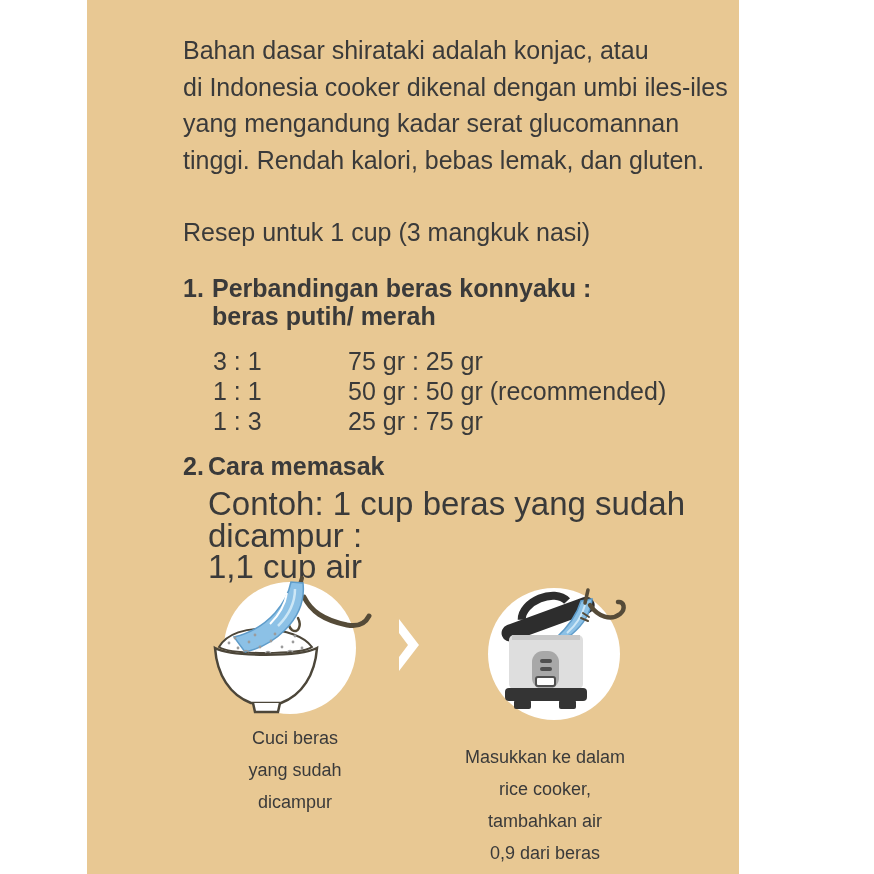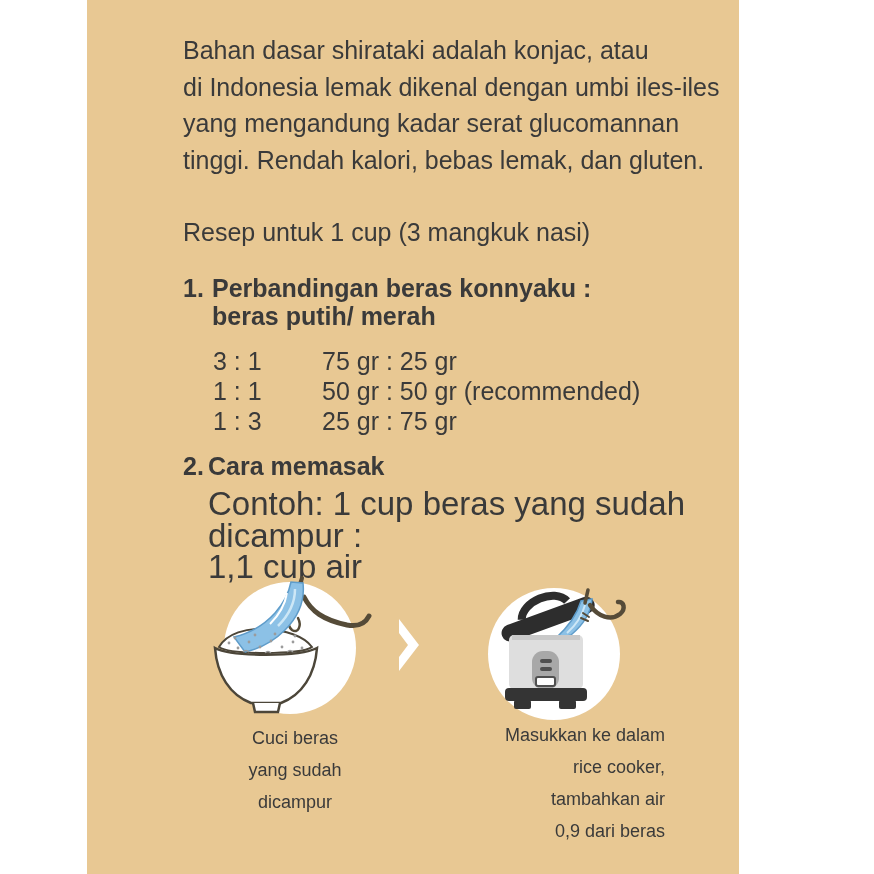--- a/index.html
+++ b/index.html
@@ -13,38 +13,38 @@
   }
   .abs{position:absolute;}
   .intro{left:96px;top:32px;width:580px;font-size:25px;line-height:36.5px;}
   .heading{left:96px;top:218px;font-size:25px;font-weight:normal;line-height:28px;white-space:nowrap;}
   .numbered{display:flex;font-size:25px;font-weight:bold;line-height:28px;}
   .sec1{left:96px;top:274px;width:560px;}
   .sec2{left:96px;top:452px;width:560px;}
   .num{flex:0 0 29px;}
   .num2{flex:0 0 25px;}
   .ratio-table{left:126px;top:346px;font-size:25px;line-height:30px;}
-  .ratio-row{display:flex;white-space:nowrap;}
+  .ratio-row{display:flex;white-space:nowrap;gap:26px;}
   .col-ratio{flex:0 0 109px;}
   .example{left:121px;top:488px;font-size:33px;line-height:31.5px;width:560px;}
   .fig1{left:118px;top:575px;width:170px;height:150px;}
   .fig2{left:398px;top:577px;width:170px;height:148px;}
   .arrow{left:311px;top:618px;width:22px;height:54px;}
   .caption{font-size:18px;line-height:32px;text-align:center;}
   .cap1{left:108px;top:722px;width:200px;}
-  .cap2{left:338px;top:719px;width:240px;text-align:right;}
+  .cap2{left:338px;top:741px;width:240px;}
 </style>
 </head>
 <body>
 
 <div class="panel">
 
   <div class="abs intro">
     <div>Bahan dasar shirataki adalah konjac, atau</div>
-    <div>di Indonesia lemak dikenal dengan umbi iles-iles</div>
+    <div>di Indonesia cooker dikenal dengan umbi iles-iles</div>
     <div>yang mengandung kadar serat glucomannan</div>
     <div>tinggi. Rendah kalori, bebas lemak, dan gluten.</div>
   </div>
 
   <div class="abs heading">Resep untuk 1 cup (3 mangkuk nasi)</div>
 
   <div class="abs numbered sec1">
     <span class="num">1.</span>
     <span>
       <span>Perbandingan beras konnyaku :</span><br>

